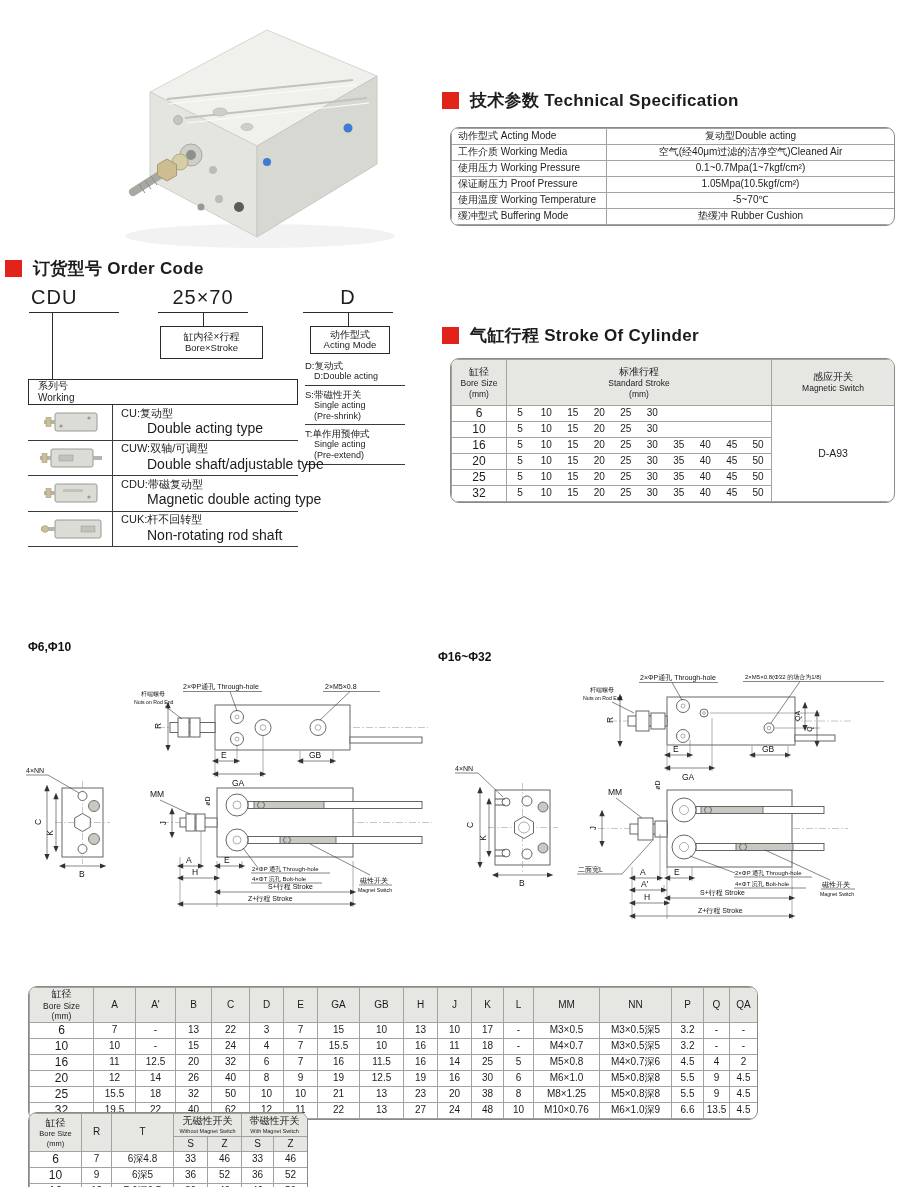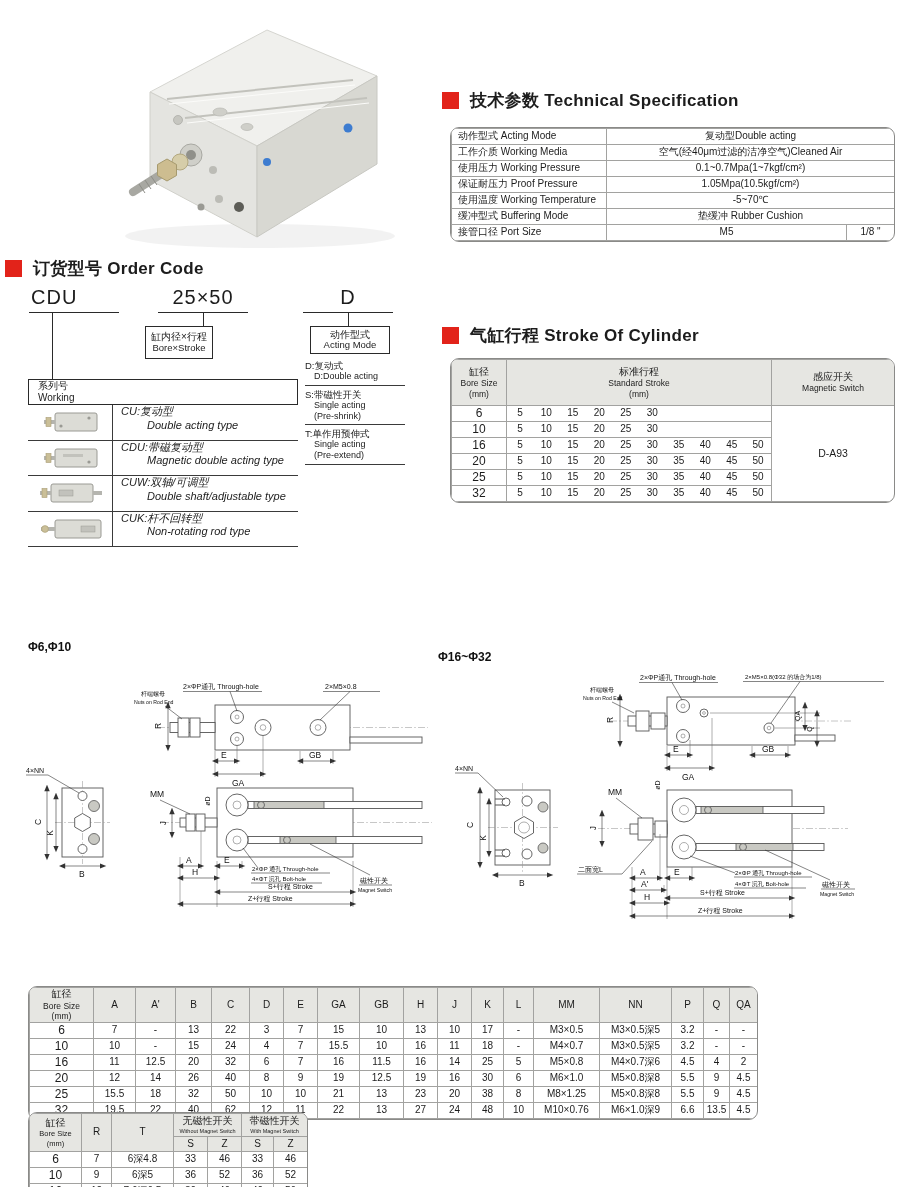--- a/index.html
+++ b/index.html
@@ -63,26 +63,26 @@
   .sbox {
     border:1.2px solid #2a2a2a; display:flex; flex-direction:column;
     justify-content:center; padding-left:9px; line-height:1.2; background:#fff;
   }
   .sbox div { font-size:10px; }
   .modes { }
   .mode-item { border-bottom:1.1px solid #3a3a3a; padding:3px 0 3px 0; line-height:1.18; }
   .mz { font-size:9.5px; white-space:nowrap; }
   .me { font-size:9px; padding-left:9px; white-space:nowrap; }
   .slist { }
-  .srow { display:flex; border-bottom:1.1px solid #3a3a3a; height:35.5px; align-items:flex-start;font-style:italic; }
+  .srow { display:flex; border-bottom:1.1px solid #3a3a3a; height:35.5px; align-items:center; }
   .sicon { width:85px; align-self:stretch; border-right:1.1px solid #3a3a3a;
            display:flex; align-items:center; justify-content:center; flex:0 0 auto; }
   .stxt { padding-left:8px; line-height:1.25; }
   .szh { font-size:11px; white-space:nowrap; }
-  .sen { font-size:11px; padding-left:26px; white-space:nowrap; }
+  .sen { font-size:14px; padding-left:26px; white-space:nowrap; }
 
   
   svg text { fill:#111; font-family:"Liberation Sans", sans-serif; }
   .dtitle { font-size:12px; font-weight:bold; }
   .t8 { font-size:8.5px; }
   .t7 { font-size:7px; }
   .t6 { font-size:6px; }
   .t5 { font-size:5.2px; }
   .ln   { stroke:#555; stroke-width:1; fill:none; }
   .fn   { fill:#fff; stroke:#565656; stroke-width:0.9; }
@@ -158,46 +158,41 @@
             <td class="val" colspan="6">1.05Mpa(10.5kgf/cm²)</td>
           </tr>
           <tr>
             <th class="lab">使用温度 Working Temperature</th>
             <td class="val" colspan="6">-5~70℃</td>
           </tr>
           <tr>
             <th class="lab">缓冲型式 Buffering Mode</th>
             <td class="val" colspan="6">垫缓冲 Rubber Cushion</td>
           </tr>
-          <tr>
-            <th class="lab">接管口径 Port Size</th>
-            <td class="val" colspan="5">M5</td>
-            <td class="val">1/8 "</td>
-          </tr>
         </tbody>
       </table>
   </div>
 
   <div class="abs sechead" style="left:5px;top:257px">
     <div class="redsq"></div>
     <div class="sectitle">订货型号 Order Code</div>
   </div>
 
   <div class="abs code" style="left:31px;top:286px">CDU</div>
-  <div class="abs code" style="left:158px;top:286px;width:90px;text-align:center">25×50</div>
+  <div class="abs code" style="left:158px;top:286px;width:90px;text-align:center">25×70</div>
   <div class="abs code" style="left:303px;top:286px;width:90px;text-align:center">D</div>
 
   <div class="abs hline" style="left:29px;top:312px;width:90px"></div>
   <div class="abs hline" style="left:158px;top:312px;width:90px"></div>
   <div class="abs hline" style="left:303px;top:312px;width:90px"></div>
   <div class="abs vline" style="left:52px;top:312px;height:67px"></div>
   <div class="abs vline" style="left:203px;top:312px;height:14px"></div>
   <div class="abs vline" style="left:348px;top:312px;height:14px"></div>
 
-  <div class="abs obox" style="left:145px;top:326px;width:68px;height:33px">
+  <div class="abs obox" style="left:160px;top:326px;width:103px;height:33px">
     <div class="obz">缸内径×行程</div>
     <div class="obe">Bore×Stroke</div>
   </div>
   <div class="abs obox" style="left:310px;top:326px;width:80px;height:28px">
     <div class="obz">动作型式</div>
     <div class="obe">Acting Mode</div>
   </div>
 
   <div class="abs modes" style="left:305px;top:357px;width:100px">
     <div class="mode-item">
@@ -228,64 +223,64 @@
             <rect x="16" y="4" width="42" height="18" rx="2" fill="#dcdcd6" stroke="#9a9a94"></rect>
             <rect x="5" y="11" width="11" height="4" fill="#b5b5af"></rect>
             <rect x="7" y="8.5" width="5" height="9" fill="#cabf98" stroke="#a89c74" stroke-width="0.6"></rect>
             <circle cx="50" cy="9" r="1.6" fill="#9a9a94"></circle>
             <circle cx="22" cy="17" r="1.6" fill="#9a9a94"></circle>
           </svg>
       </div>
       <div class="stxt">
         <div class="szh">CU:复动型</div>
         <div class="sen">Double acting type</div>
+      </div>
+    </div>
+    <div class="srow">
+      <div class="sicon">
+        <svg width="70" height="26" viewBox="0 0 70 26">
+            <rect x="16" y="4" width="42" height="18" rx="2" fill="#dcdcd6" stroke="#9a9a94"></rect>
+            <rect x="5" y="11" width="11" height="4" fill="#b5b5af"></rect>
+            <rect x="7" y="8.5" width="5" height="9" fill="#cabf98" stroke="#a89c74" stroke-width="0.6"></rect>
+            <rect x="58" y="11" width="9" height="4" fill="#b5b5af"></rect>
+            <rect x="24" y="10" width="14" height="6" fill="#c2c2bc" stroke="#9a9a94" stroke-width="0.5"></rect>
+          </svg>
+      </div>
+      <div class="stxt">
+        <div class="szh">CUW:双轴/可调型</div>
+        <div class="sen">Double shaft/adjustable type</div>
       </div>
     </div>
     <div class="srow">
       <div class="sicon">
         <svg width="62" height="26" viewBox="0 0 62 26">
             <rect x="16" y="4" width="42" height="18" rx="2" fill="#dcdcd6" stroke="#9a9a94"></rect>
             <rect x="5" y="11" width="11" height="4" fill="#b5b5af"></rect>
             <rect x="7" y="8.5" width="5" height="9" fill="#cabf98" stroke="#a89c74" stroke-width="0.6"></rect>
             <rect x="24" y="9" width="20" height="3" fill="#c2c2bc"></rect>
             <circle cx="50" cy="17" r="1.6" fill="#9a9a94"></circle>
           </svg>
       </div>
       <div class="stxt">
         <div class="szh">CDU:带磁复动型</div>
         <div class="sen">Magnetic double acting type</div>
       </div>
     </div>
     <div class="srow">
       <div class="sicon">
         <svg width="70" height="26" viewBox="0 0 70 26">
-            <rect x="16" y="4" width="42" height="18" rx="2" fill="#dcdcd6" stroke="#9a9a94"></rect>
-            <rect x="5" y="11" width="11" height="4" fill="#b5b5af"></rect>
-            <rect x="7" y="8.5" width="5" height="9" fill="#cabf98" stroke="#a89c74" stroke-width="0.6"></rect>
-            <rect x="58" y="11" width="9" height="4" fill="#b5b5af"></rect>
-            <rect x="24" y="10" width="14" height="6" fill="#c2c2bc" stroke="#9a9a94" stroke-width="0.5"></rect>
-          </svg>
-      </div>
-      <div class="stxt">
-        <div class="szh">CUW:双轴/可调型</div>
-        <div class="sen">Double shaft/adjustable type</div>
-      </div>
-    </div>
-    <div class="srow">
-      <div class="sicon">
-        <svg width="70" height="26" viewBox="0 0 70 26">
             <rect x="20" y="4" width="46" height="18" rx="2" fill="#dcdcd6" stroke="#9a9a94"></rect>
             <rect x="6" y="11" width="14" height="4" fill="#b5b5af"></rect>
             <circle cx="10" cy="13" r="3.4" fill="#cabf98" stroke="#a89c74" stroke-width="0.6"></circle>
             <rect x="46" y="10" width="14" height="6" fill="#c2c2bc" stroke="#9a9a94" stroke-width="0.5"></rect>
           </svg>
       </div>
       <div class="stxt">
         <div class="szh">CUK:杆不回转型</div>
-        <div class="sen">Non-rotating rod type</div>
+        <div class="sen">Non-rotating rod shaft</div>
       </div>
     </div>
   </div>
 
   <div class="abs sechead" style="left:442px;top:324px">
     <div class="redsq"></div>
     <div class="sectitle">气缸行程 Stroke Of Cylinder</div>
   </div>
   <div class="abs rtbl" style="left:450px;top:358px;width:445px">
     <table id="stroke-tbl">

